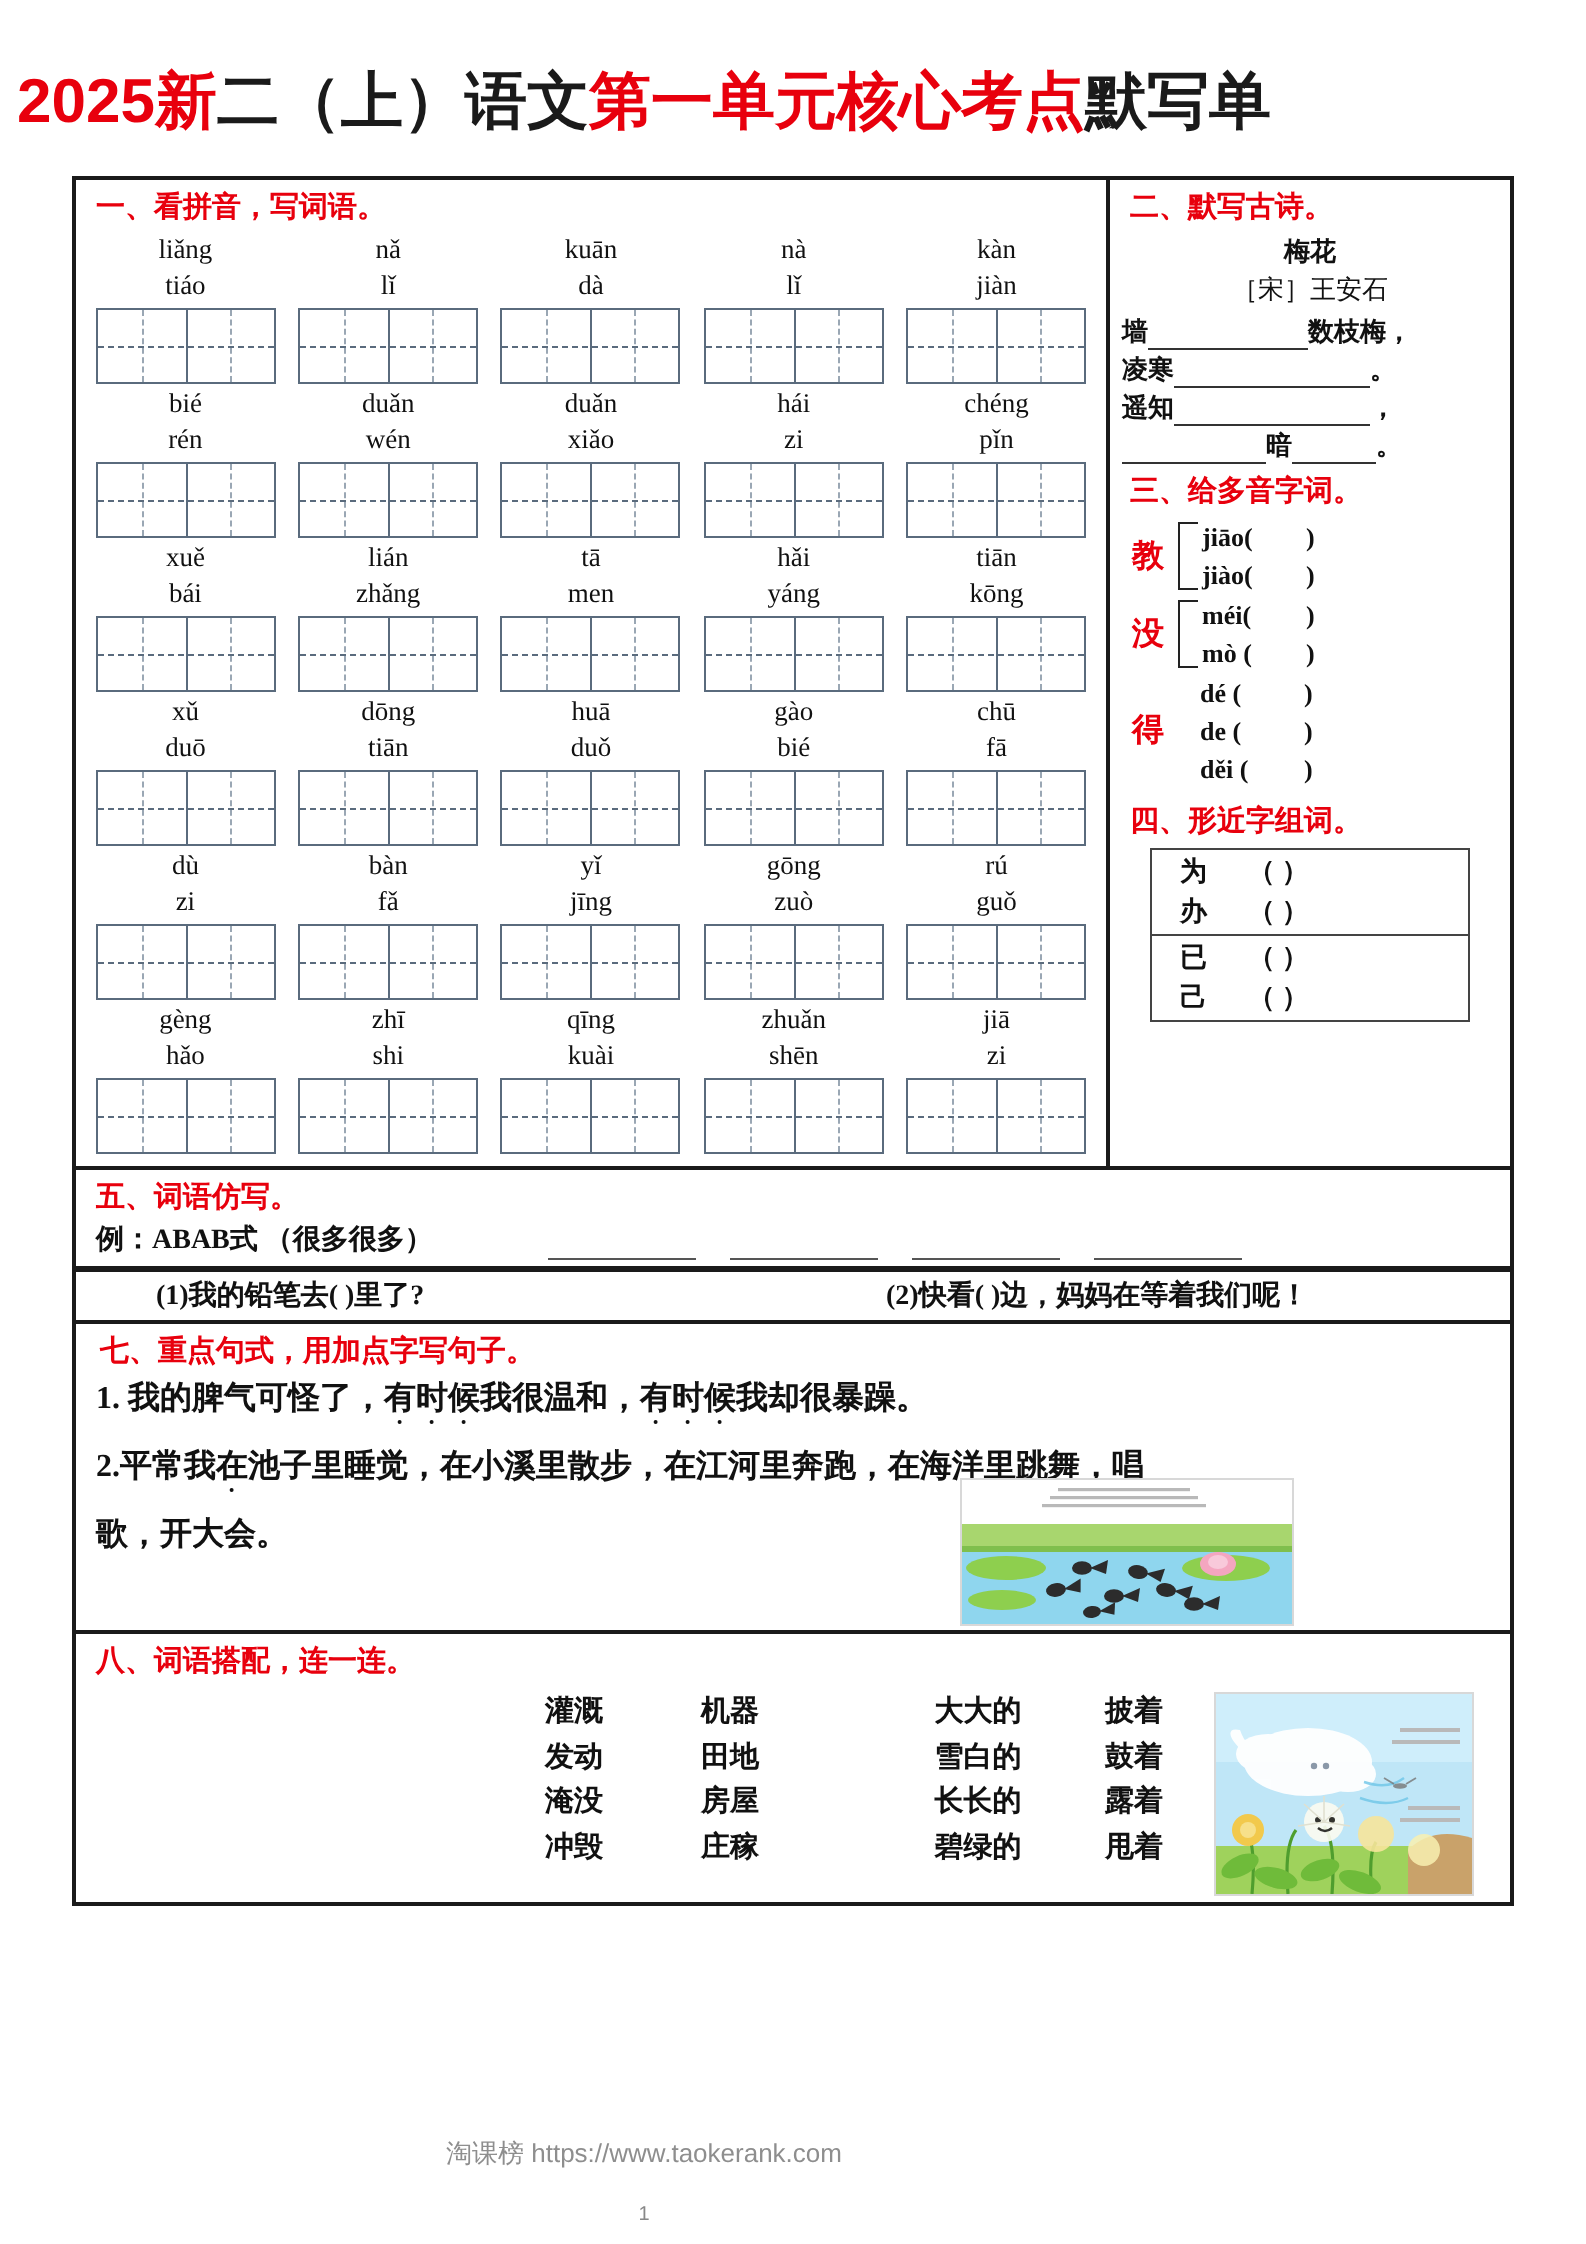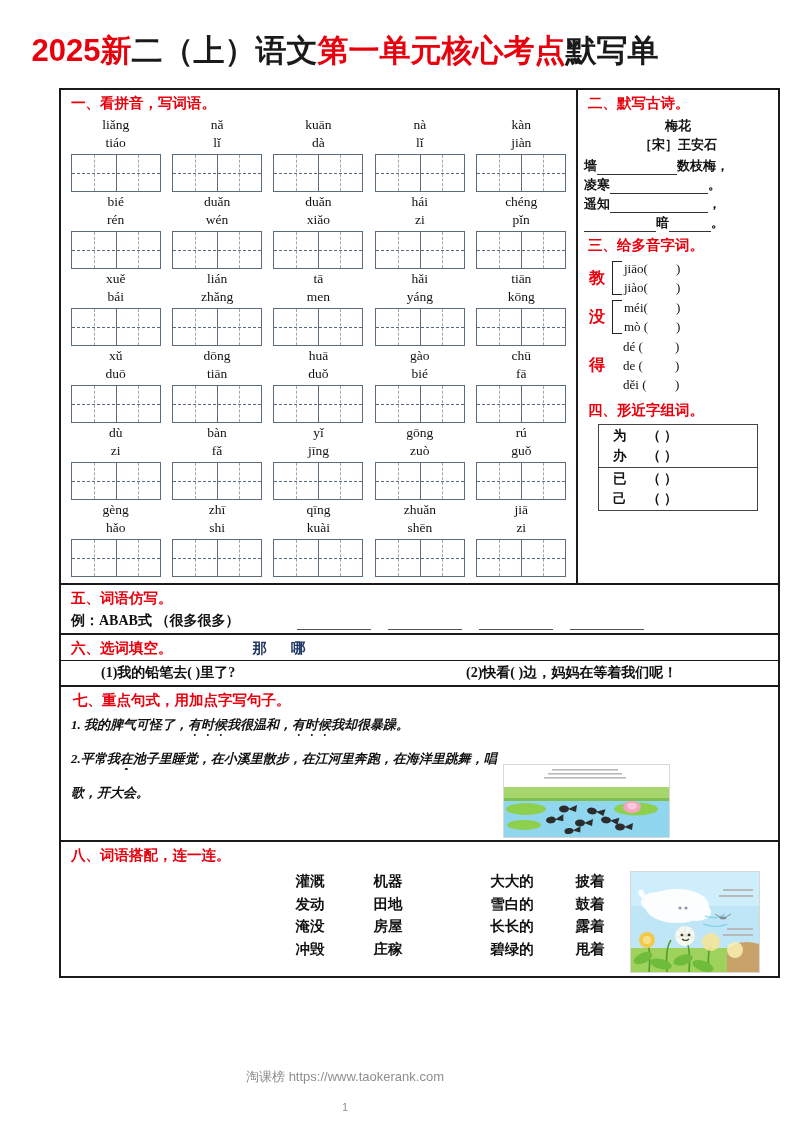--- a/index.html
+++ b/index.html
@@ -4,21 +4,21 @@
 <style>
   html,body{margin:0;padding:0;}
   body{
     width:793px;height:1122px;
     background:#ffffff;
     font-family:"Liberation Serif","DejaVu Serif",serif;
     color:#111;
     position:relative;
     overflow:hidden;
   }
-  .page{width:644px;height:1122px;position:relative;margin-left:23px;}
+  .page{width:644px;height:1122px;position:relative;}
 
   
   .title{
     text-align:center;
     font-family:"Liberation Sans","DejaVu Sans",sans-serif;
     font-weight:bold;
     font-size:31px;
     letter-spacing:0px;
     padding-top:30px;
     white-space:nowrap;
@@ -77,21 +77,21 @@
   .tzg:after{
     content:"";position:absolute;left:0;right:0;top:50%;
     border-top:1px dashed #5a6b7d;
   }
   .tzg .vq{position:absolute;top:0;bottom:0;border-left:1px dashed #9aa7b4;}
   .tzg .vq1{left:25%;}
   .tzg .vq2{left:75%;}
 
   
   .poem-title{text-align:center;font-size:13px;padding-top:2px;font-weight:bold;}
-  .poem-author{text-align:center;font-size:13px;padding:1px 0 2px 0;font-weight:bold;}
+  .poem-author{text-align:center;font-size:13px;padding:1px 0 2px 0;font-weight:normal;}
   .poem-line{
     font-size:13px;
     padding:0 6px;
     line-height:19px;
     white-space:nowrap;
     font-weight:bold;
     display:flex;align-items:flex-end;
   }
   .bl{
     display:inline-block;
@@ -107,21 +107,21 @@
     width:30px;text-align:center;
     font-family:"Liberation Sans","DejaVu Sans",sans-serif;
   }
   .brace{
     width:9px;align-self:stretch;
     border:1.4px solid #222;border-right:none;
     margin:2px 2px 2px 0;
   }
   .poly-items{flex:1;}
   .poly-it{
-    font-size:13px;font-weight:normal;
+    font-size:13px;font-weight:bold;
     line-height:19px;white-space:nowrap;
     display:flex;
   }
   .poly-it .rd{display:inline-block;width:52px;}
   .poly-it .pr{letter-spacing:14px;}
   .nobrace{width:9px;margin:2px 2px 2px 0;}
 
   
   .s4wrap{padding:2px 0 4px 0;display:flex;justify-content:center;}
   .s4tbl{
@@ -153,21 +153,21 @@
     margin-left:80px;padding-top:4px;
     letter-spacing:10px;
     font-family:"Liberation Sans","DejaVu Sans",sans-serif;
   }
   .s6qs{display:flex;border-top:1.4px solid #1a1a1a;padding-left:30px;}
   .s6q{font-size:14px;padding:3px 0 3px 10px;white-space:nowrap;font-weight:bold;}
   .s6q.a{width:355px;}
 
   
   .s7{padding:0 0 4px 2px;position:relative;}
-  .s7line{font-size:13px;font-weight:bold;padding:3px 0 3px 8px;line-height:20px;white-space:nowrap;font-style:italic;}
+  .s7line{font-size:16px;font-weight:bold;padding:3px 0 3px 8px;line-height:20px;white-space:nowrap;}
   .s7line.sp{padding-top:11px;}
   .dotu{position:relative;}
   .dotu:after{
     content:"";position:absolute;left:50%;bottom:-4px;
     width:2.4px;height:2.4px;border-radius:50%;
     background:#111;transform:translateX(-50%);
   }
   .s7gap{height:30px;}
   .art1{
     position:absolute;right:108px;bottom:2px;
@@ -730,24 +730,20 @@
               <i></i>
               <i></i>
               <i></i>
             </span>
           </div>
         </div>
     </div>
 
     <div class="divider"></div>
     <div>
-      <div class="s6head">
-        <div class="sec-head">六、选词填空。</div>
-        <div class="s6words">那  哪</div>
-      </div>
       <div class="s6qs">
         <div class="s6q a">(1)我的铅笔去(     )里了?</div>
         <div class="s6q">(2)快看(     )边，妈妈在等着我们呢！</div>
       </div>
     </div>
 
     <div class="divider"></div>
     <div class="s7">
       <div class="sec-head">七、重点句式，用加点字写句子。</div>
 

